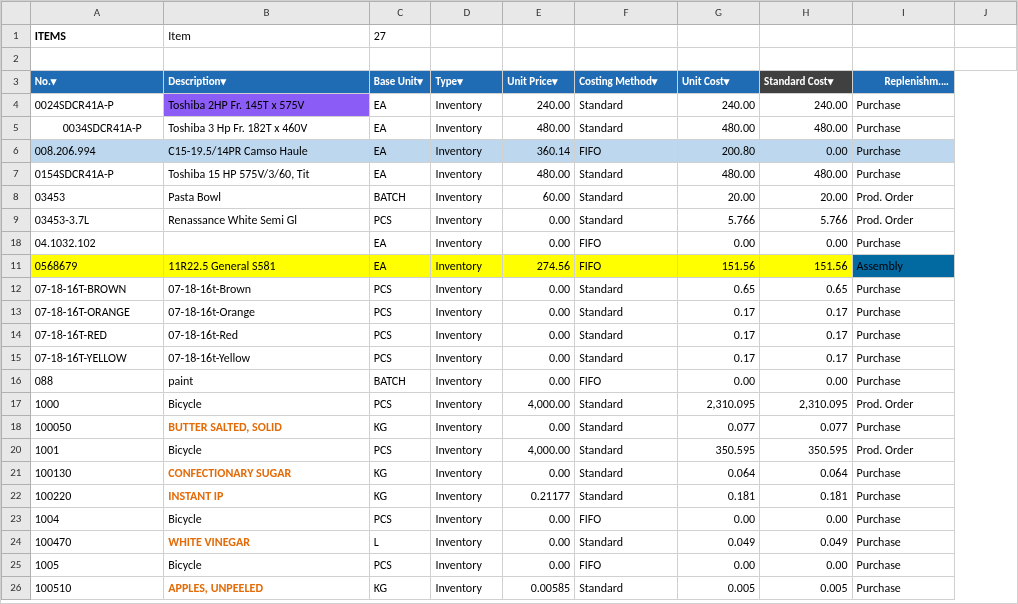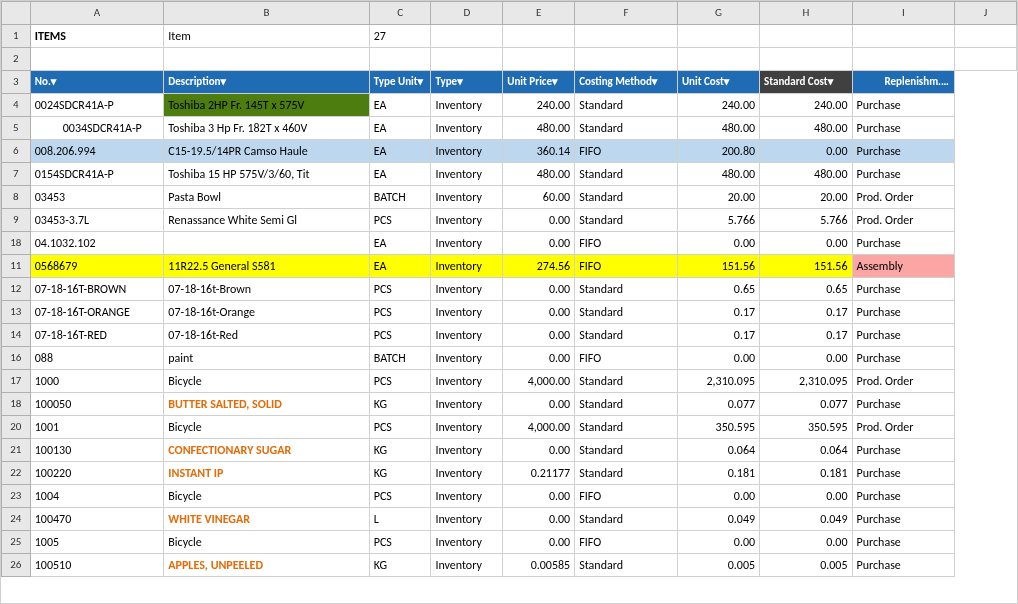--- a/index.html
+++ b/index.html
@@ -97,32 +97,32 @@
           <td style="background: rgb(255, 255, 255);"></td>
           <td style="background: rgb(255, 255, 255); text-align: right;"></td>
           <td style="background: rgb(255, 255, 255); text-align: right;"></td>
           <td style="background: rgb(255, 255, 255);"></td>
           <td style="background: rgb(255, 255, 255);"></td>
         </tr>
         <tr>
           <td class="row-header">3</td>
           <td style="background: rgb(31, 108, 180); color: rgb(255, 255, 255); font-weight: bold; font-size: 11px;"><span>No.</span><span class="filter-arrow">▾</span></td>
           <td style="background: rgb(31, 108, 180); color: rgb(255, 255, 255); font-weight: bold; font-size: 11px;"><span>Description</span><span class="filter-arrow">▾</span></td>
-          <td style="background: rgb(31, 108, 180); color: rgb(255, 255, 255); font-weight: bold; font-size: 11px;"><span>Type Unit</span><span class="filter-arrow">▾</span></td>
+          <td style="background: rgb(31, 108, 180); color: rgb(255, 255, 255); font-weight: bold; font-size: 11px;"><span>Base Unit</span><span class="filter-arrow">▾</span></td>
           <td style="background: rgb(31, 108, 180); color: rgb(255, 255, 255); font-weight: bold; font-size: 11px;"><span>Type</span><span class="filter-arrow">▾</span></td>
           <td style="background: rgb(31, 108, 180); color: rgb(255, 255, 255); font-weight: bold; font-size: 11px;"><span>Unit Price</span><span class="filter-arrow">▾</span></td>
           <td style="background: rgb(31, 108, 180); color: rgb(255, 255, 255); font-weight: bold; font-size: 11px;"><span>Costing Method</span><span class="filter-arrow">▾</span></td>
           <td style="background: rgb(31, 108, 180); color: rgb(255, 255, 255); font-weight: bold; font-size: 11px;"><span>Unit Cost</span><span class="filter-arrow">▾</span></td>
           <td style="background: #404040; color: rgb(255, 255, 255); font-weight: bold; font-size: 11px;"><span>Standard Cost</span><span class="filter-arrow">▾</span></td>
           <td style="background: rgb(31, 108, 180); color: rgb(255, 255, 255); font-weight: bold; font-size: 11px; padding-left: 32px;"><span>Replenishm...</span><span class="filter-arrow">▾</span></td>
         </tr>
         <tr>
           <td class="row-header">4</td>
           <td style="background: rgb(255, 255, 255);">0024SDCR41A-P</td>
-          <td style="background: #4d7c0f; margin-left: 31px;">Toshiba 2HP Fr. 145T x 575V</td>
+          <td style="background: #8b5cf6; margin-left: 31px;">Toshiba 2HP Fr. 145T x 575V</td>
           <td style="background: rgb(255, 255, 255);">EA</td>
           <td style="background: rgb(255, 255, 255);">Inventory</td>
           <td style="background: rgb(255, 255, 255); text-align: right;">240.00</td>
           <td style="background: rgb(255, 255, 255);">Standard</td>
           <td style="background: rgb(255, 255, 255); text-align: right;">240.00</td>
           <td style="background: rgb(255, 255, 255); text-align: right;">240.00</td>
           <td style="background: rgb(255, 255, 255);">Purchase</td>
         </tr>
         <tr>
           <td class="row-header">5</td>
@@ -199,21 +199,21 @@
         <tr>
           <td class="row-header">11</td>
           <td style="background: rgb(255, 255, 0);">0568679</td>
           <td style="background: rgb(255, 255, 0);">11R22.5 General S581</td>
           <td style="background: rgb(255, 255, 0);">EA</td>
           <td style="background: rgb(255, 255, 0);">Inventory</td>
           <td style="background: rgb(255, 255, 0); text-align: right;">274.56</td>
           <td style="background: rgb(255, 255, 0);">FIFO</td>
           <td style="background: rgb(255, 255, 0); text-align: right;">151.56</td>
           <td style="background: rgb(255, 255, 0); text-align: right;">151.56</td>
-          <td style="background: #fca5a5;">Assembly</td>
+          <td style="background: #0369a1;">Assembly</td>
         </tr>
         <tr>
           <td class="row-header">12</td>
           <td style="background: rgb(255, 255, 255);">07-18-16T-BROWN</td>
           <td style="background: rgb(255, 255, 255);">07-18-16t-Brown</td>
           <td style="background: rgb(255, 255, 255);">PCS</td>
           <td style="background: rgb(255, 255, 255);">Inventory</td>
           <td style="background: rgb(255, 255, 255); text-align: right;">0.00</td>
           <td style="background: rgb(255, 255, 255);">Standard</td>
           <td style="background: rgb(255, 255, 255); text-align: right;">0.65</td>
@@ -229,20 +229,32 @@
           <td style="background: rgb(255, 255, 255); text-align: right;">0.00</td>
           <td style="background: rgb(255, 255, 255);">Standard</td>
           <td style="background: rgb(255, 255, 255); text-align: right;">0.17</td>
           <td style="background: rgb(255, 255, 255); text-align: right;">0.17</td>
           <td style="background: rgb(255, 255, 255);">Purchase</td>
         </tr>
         <tr>
           <td class="row-header">14</td>
           <td style="background: rgb(255, 255, 255);">07-18-16T-RED</td>
           <td style="background: rgb(255, 255, 255);">07-18-16t-Red</td>
+          <td style="background: rgb(255, 255, 255);">PCS</td>
+          <td style="background: rgb(255, 255, 255);">Inventory</td>
+          <td style="background: rgb(255, 255, 255); text-align: right;">0.00</td>
+          <td style="background: rgb(255, 255, 255);">Standard</td>
+          <td style="background: rgb(255, 255, 255); text-align: right;">0.17</td>
+          <td style="background: rgb(255, 255, 255); text-align: right;">0.17</td>
+          <td style="background: rgb(255, 255, 255);">Purchase</td>
+        </tr>
+        <tr>
+          <td class="row-header">15</td>
+          <td style="background: rgb(255, 255, 255);">07-18-16T-YELLOW</td>
+          <td style="background: rgb(255, 255, 255);">07-18-16t-Yellow</td>
           <td style="background: rgb(255, 255, 255);">PCS</td>
           <td style="background: rgb(255, 255, 255);">Inventory</td>
           <td style="background: rgb(255, 255, 255); text-align: right;">0.00</td>
           <td style="background: rgb(255, 255, 255);">Standard</td>
           <td style="background: rgb(255, 255, 255); text-align: right;">0.17</td>
           <td style="background: rgb(255, 255, 255); text-align: right;">0.17</td>
           <td style="background: rgb(255, 255, 255);">Purchase</td>
         </tr>
         <tr>
           <td class="row-header">16</td>

